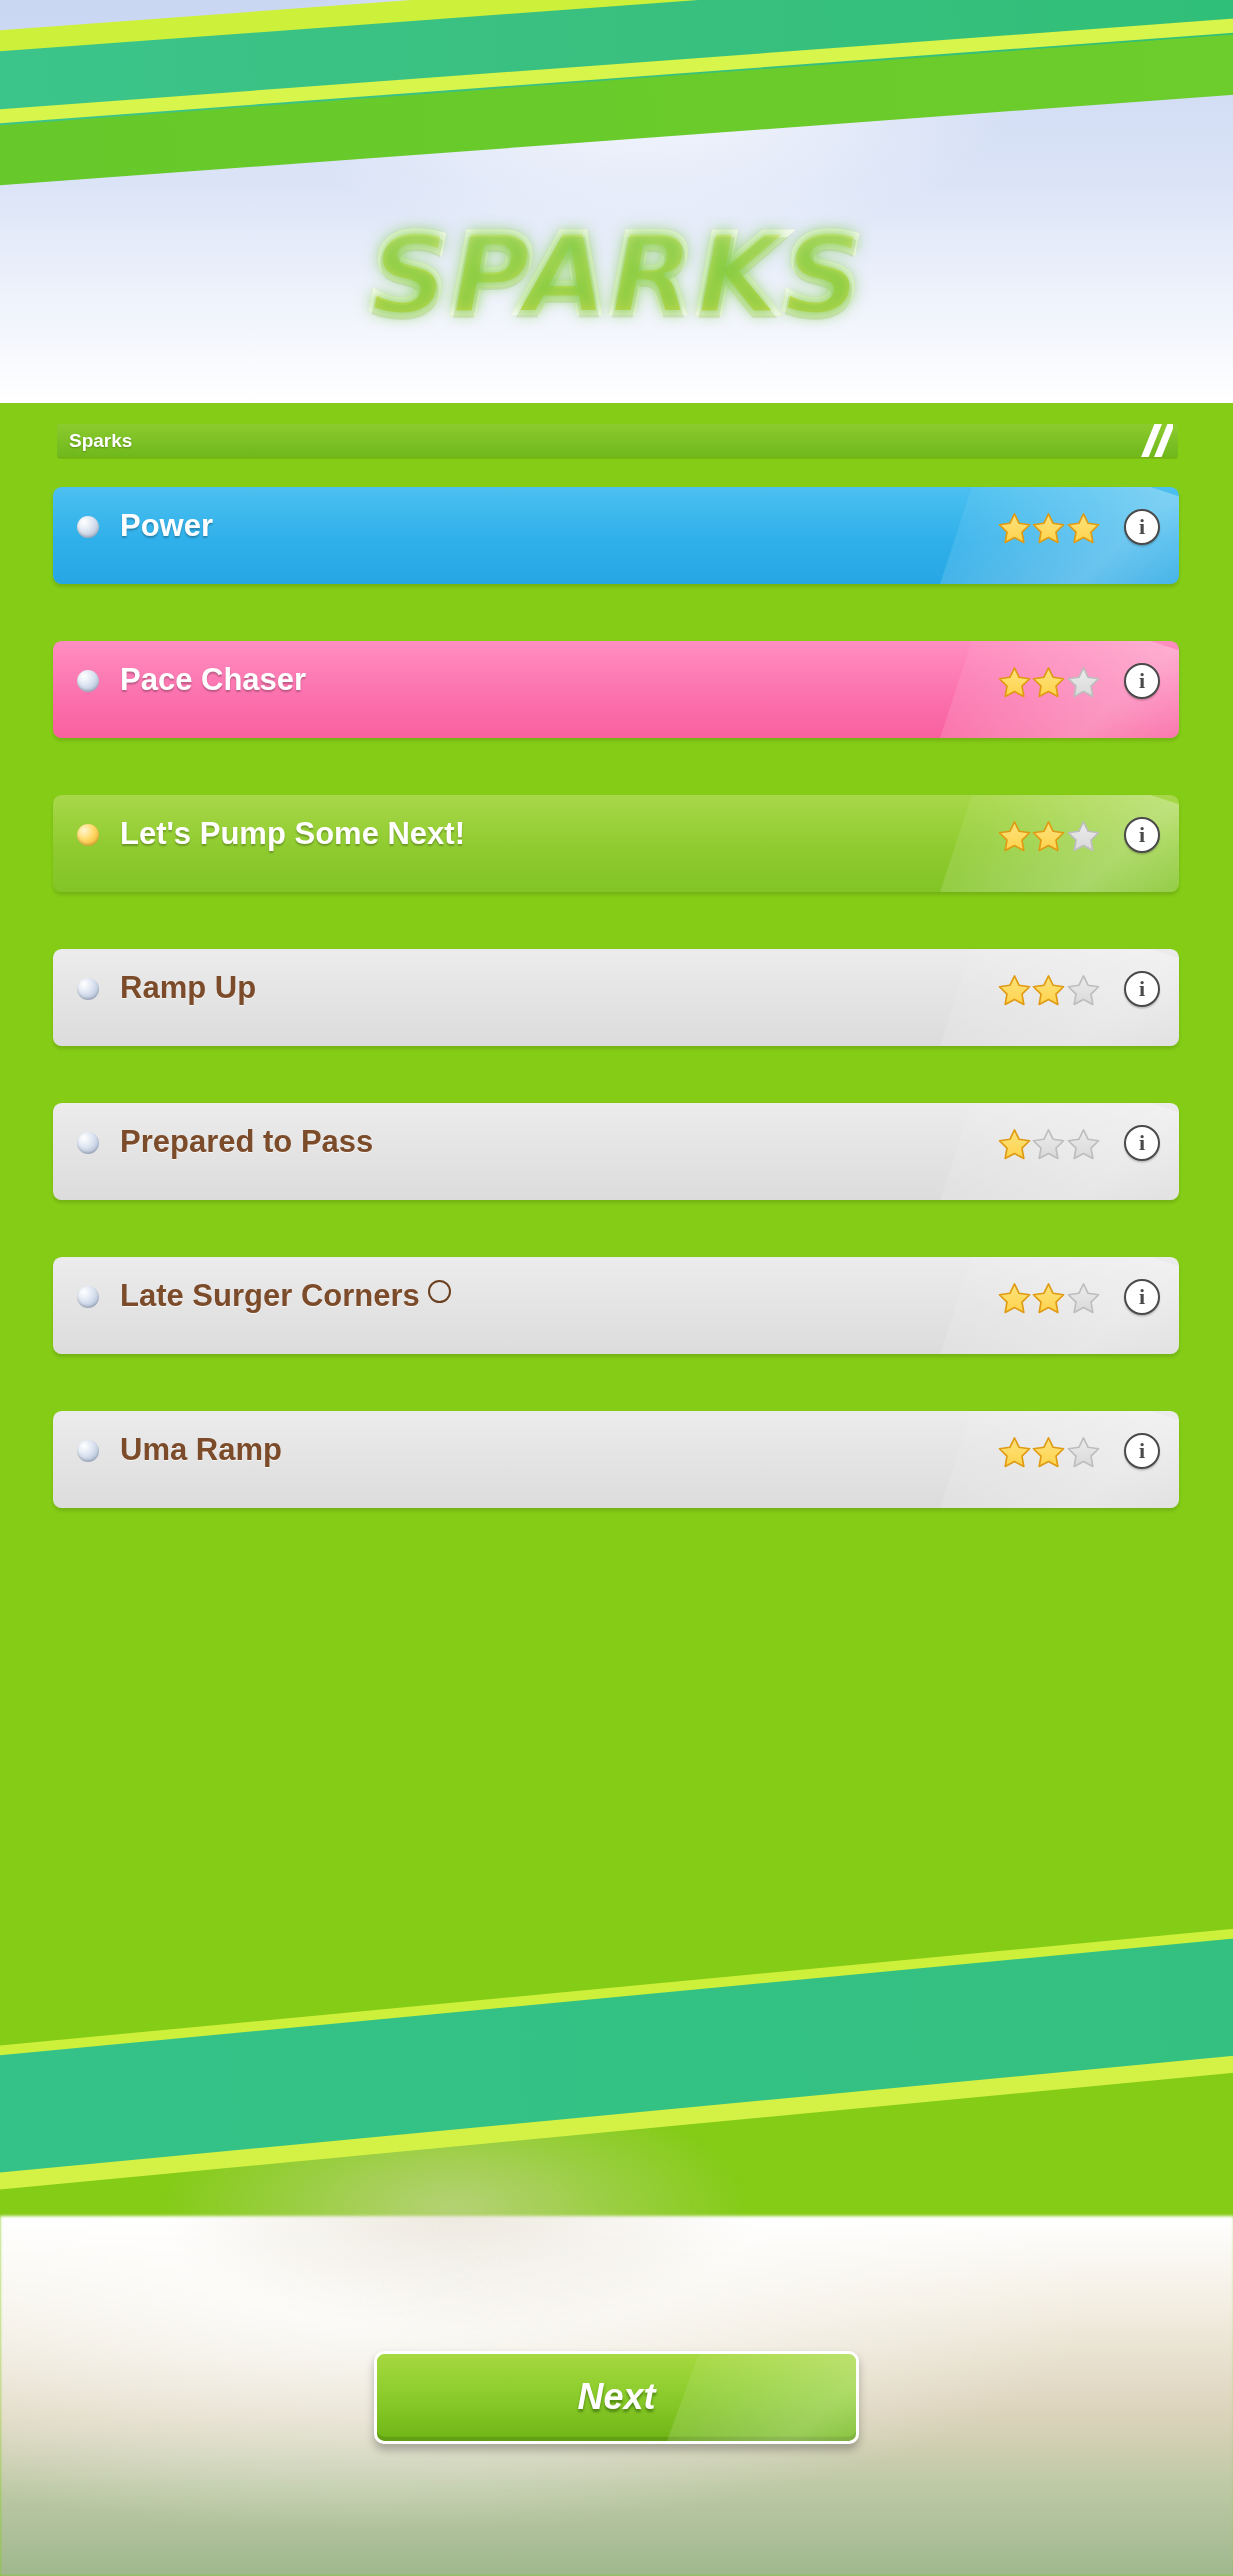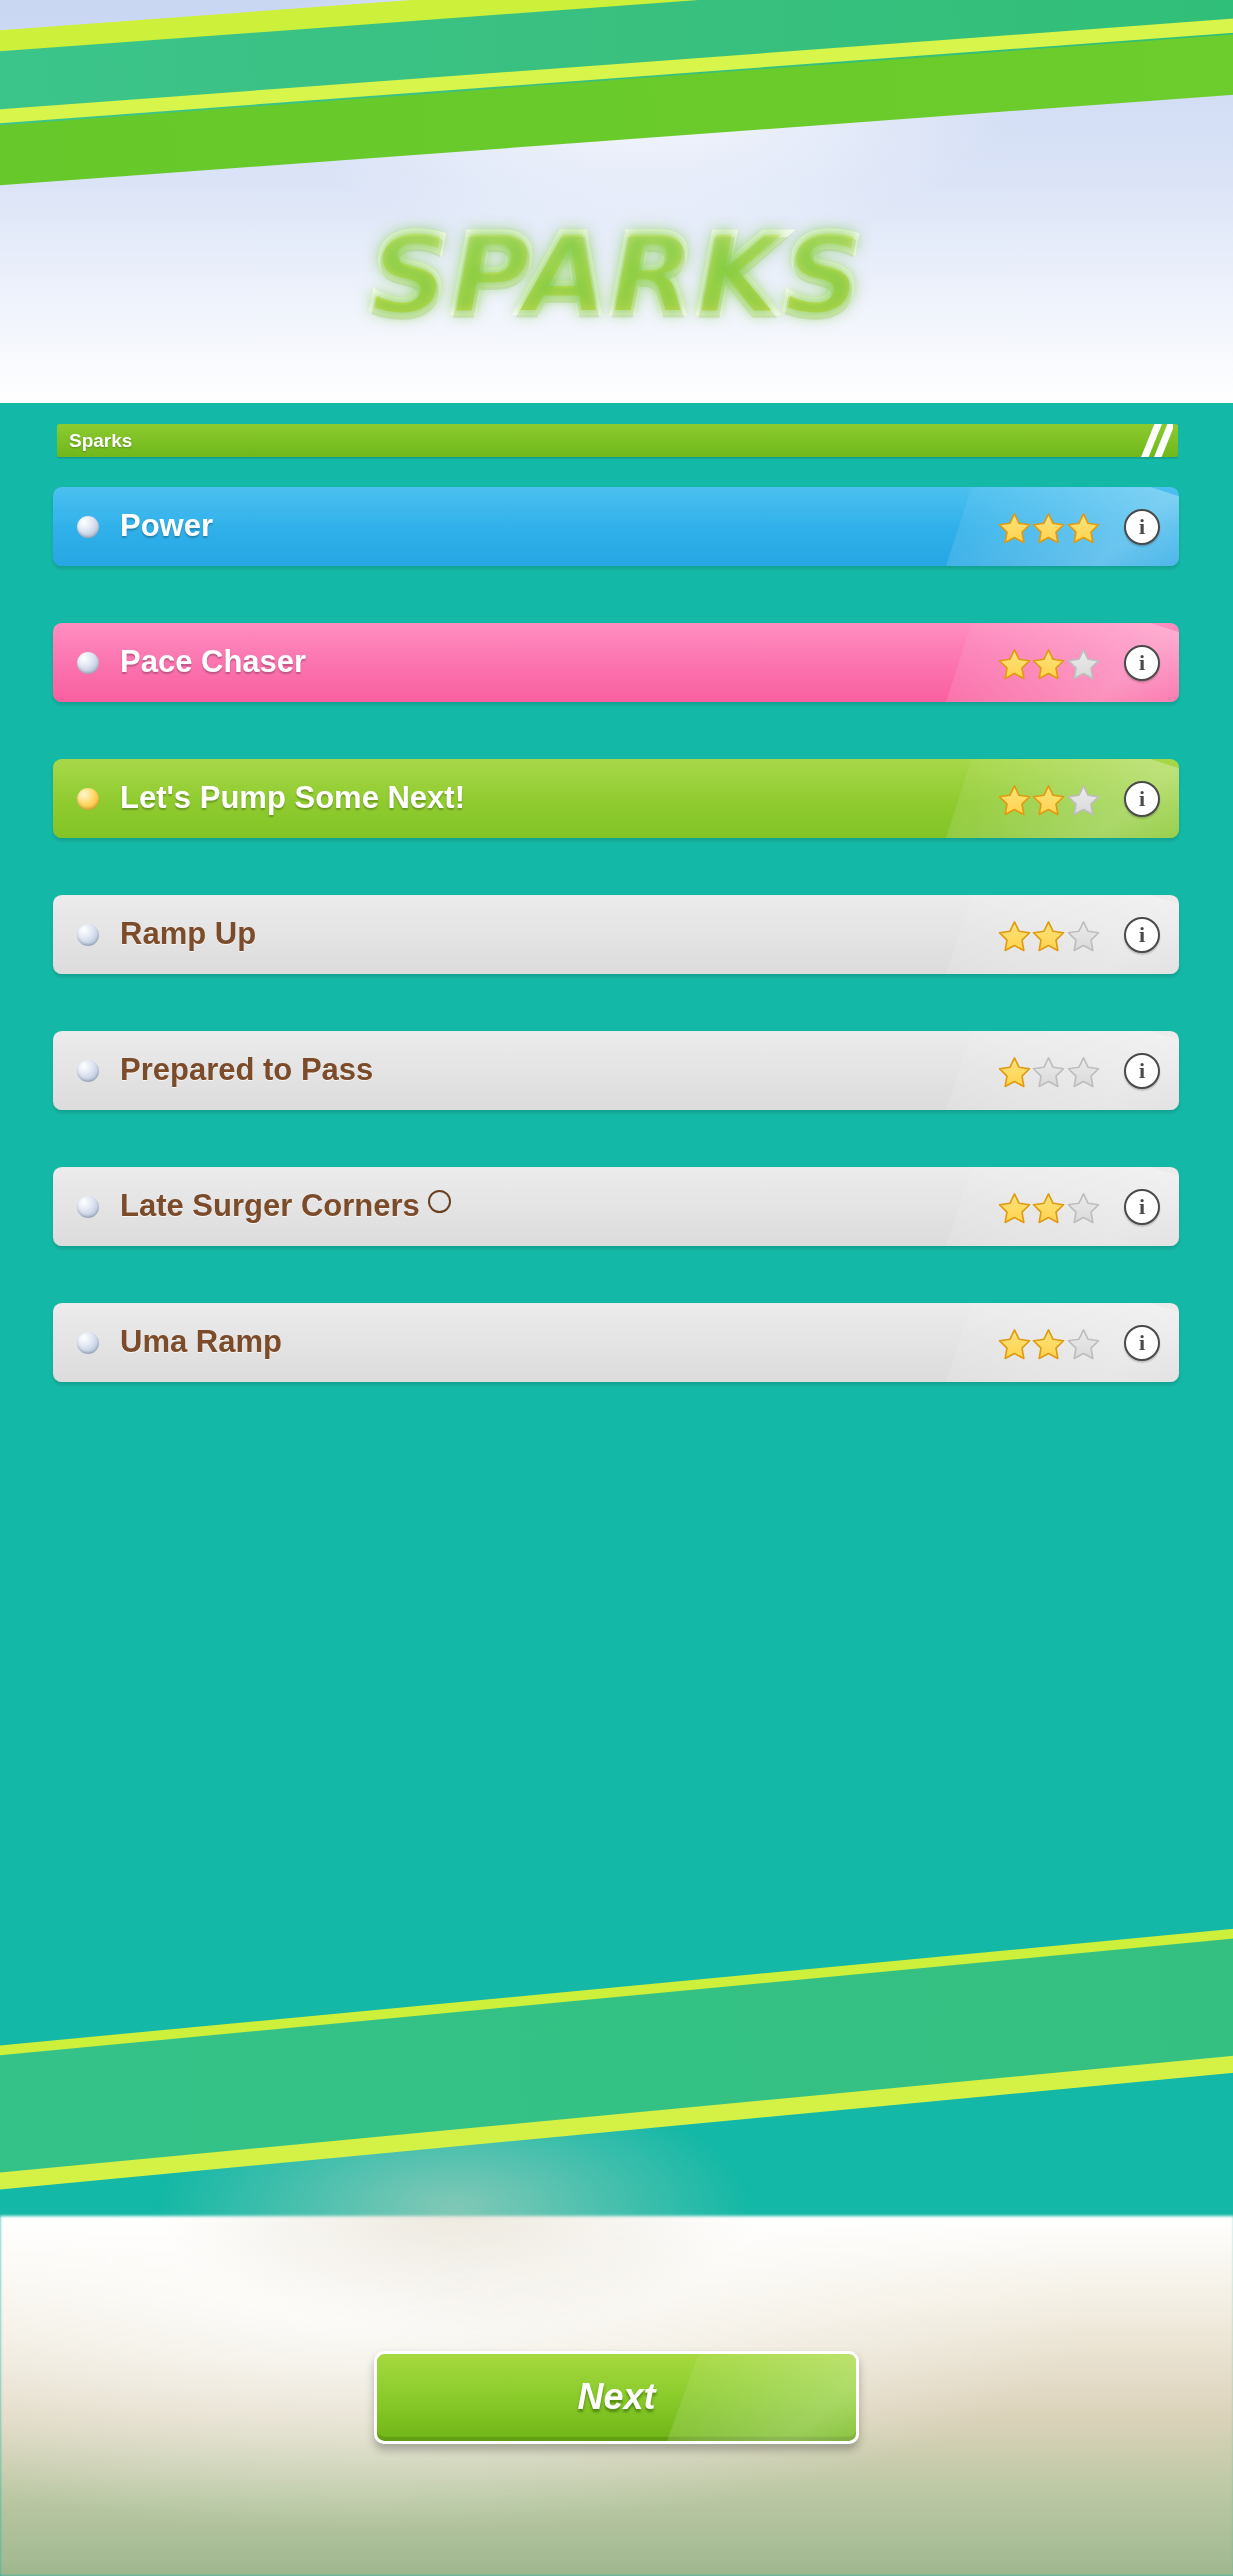--- a/index.html
+++ b/index.html
@@ -12,21 +12,21 @@
     height: 2576px;
     position: relative;
     overflow: hidden;
     font-family: "Liberation Sans", sans-serif;
   }
 
   
   .page {
     position: absolute;
     inset: 0;
-    background: #14b8a6;
+    background: #84cc16;
     overflow: hidden;
   }
 
   .bg-top {
     position: absolute;
     top: 0; left: 0;
     width: 1234px;
     height: 403px;
     background: linear-gradient(180deg, #c9d6f2 0%, #dbe4f7 45%, #ffffff 100%);
     overflow: hidden;
@@ -180,21 +180,21 @@
 
   
   .list {
     position: absolute;
     left: 53px;
     top: 487px;
     width: 1126px;
   }
   .row {
     position: relative;
-    height: 79px;
+    height: 97px;
     margin-bottom: 57px;
     border-radius: 8.6px;
     overflow: hidden;
     box-shadow: 0 2.6px 3.4px rgba(0,0,0,0.12);
   }
   .row .sheen {
     position: absolute;
     right: -34px; top: -17px;
     width: 257px; height: 171px;
     background: linear-gradient(120deg, rgba(255,255,255,0.0) 0%, rgba(255,255,255,0.30) 55%, rgba(255,255,255,0.0) 100%);

